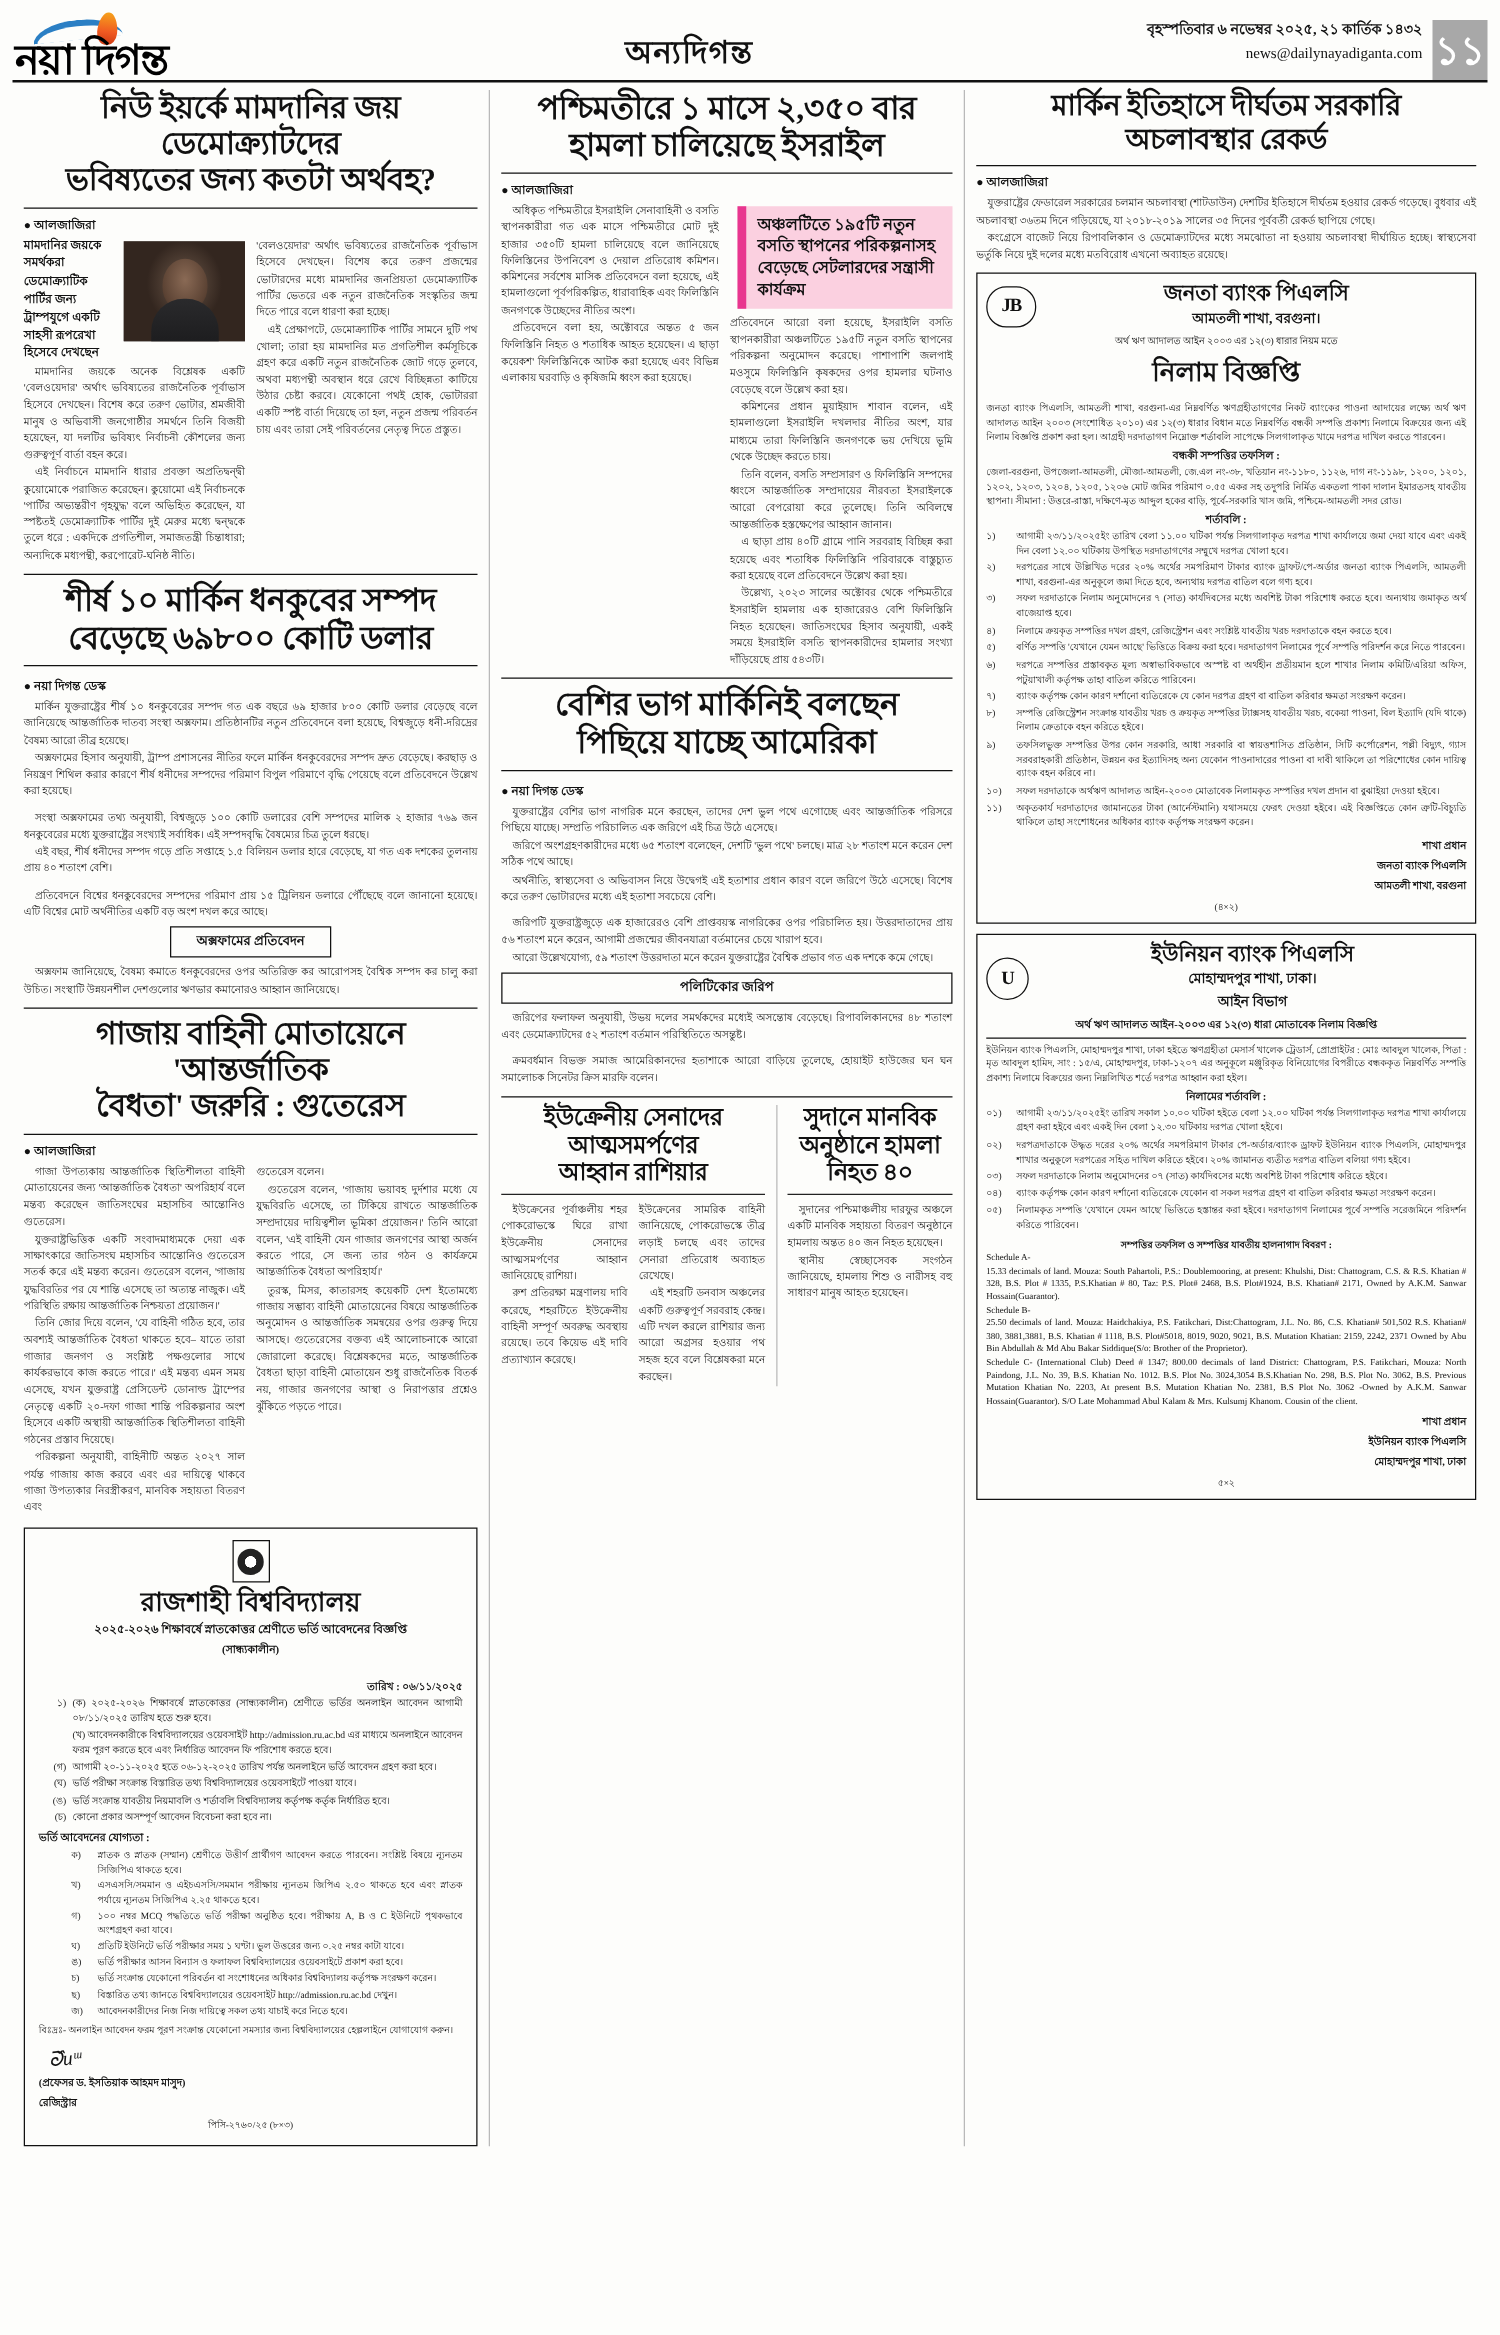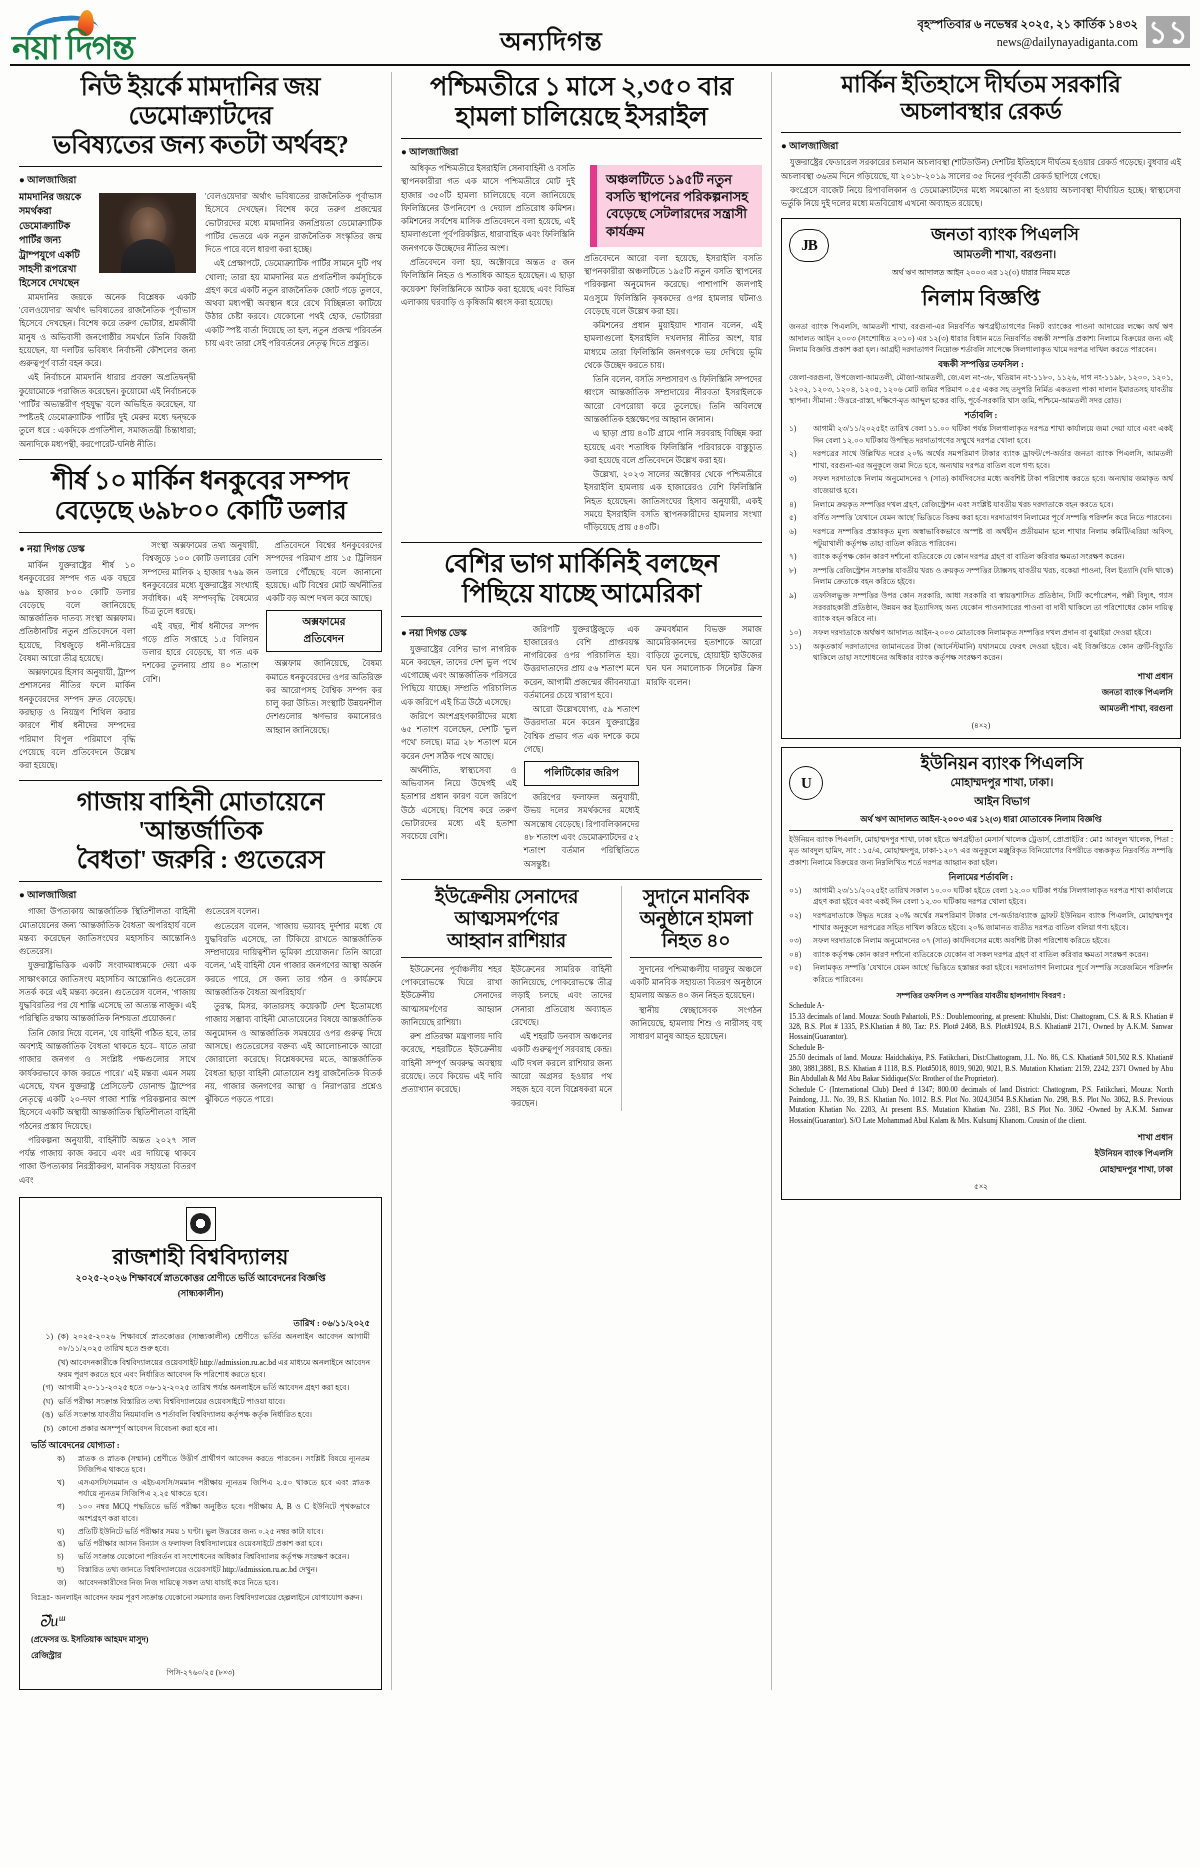--- a/index.html
+++ b/index.html
@@ -12,21 +12,21 @@
     position: relative;
   }
   .page { width: 1200px; height: 1868px; padding: 8px 10px 6px 10px; position: relative; }
 
   
   .masthead { display: flex; align-items: flex-start; justify-content: space-between; height: 52px; }
   .logo-wrap { position: relative; width: 215px; height: 50px; }
   .logo-text {
     font-family: "Liberation Serif", serif;
     font-weight: bold; font-size: 33px; letter-spacing: -1px;
-    position: absolute; left: 2px; top: 14px; color: #15803d;
+    position: absolute; left: 2px; top: 14px; color: #000000;
   }
   .logo-swoosh {
     position: absolute; left: 16px; top: 8px; width: 72px; height: 16px;
     border-radius: 50% 50% 0 0 / 100% 100% 0 0;
     border-top: 5px solid #2b7fc4; border-left: 3px solid #2b7fc4;
     transform: rotate(-6deg);
   }
   .logo-flame {
     position: absolute; left: 68px; top: 2px; width: 16px; height: 26px;
     background: linear-gradient(180deg,#f6a21c 0%, #f05a22 60%, #cf3a12 100%);
@@ -35,21 +35,21 @@
   }
   .center-title {
     font-weight: bold; font-size: 25px; letter-spacing: 1px; padding-top: 14px;
     flex: 0 0 auto; margin-left: -40px;
   }
   .mast-right { display: flex; align-items: flex-start; gap: 8px; padding-top: 8px; }
   .mast-meta { text-align: right; font-size: 11.5px; line-height: 1.5; }
   .mast-meta .dateline { font-weight: bold; }
   .mast-meta .email { font-family: "Liberation Serif", serif; font-size: 12px; }
   .pagenum {
-    width: 44px; height: 32px; background: #a8a8a8; color: #fff;
+    width: 44px; height: 48px; background: #a8a8a8; color: #fff;
     font-size: 31px; font-weight: bold; display: flex; align-items: center;
     justify-content: center; line-height: 1;
   }
   .rule-top { border-top: 2px solid #111; margin: 4px 0 0 0; }
 
   
   .cols { display: flex; gap: 0; margin-top: 6px; }
   .col { padding: 0 9px; }
   .colsep { border-left: 1px solid #b9b9b9; }
   .c1 { width: 381px; }
@@ -65,21 +65,21 @@
   .hl-lg { font-size: 25px; }
   .hl-md { font-size: 23px; }
   .hl-sm { font-size: 19px; }
   .hrule { border-top: 1.6px solid #111; margin: 7px 0 6px; }
   .hrule-thin { border-top: 1px solid #222; margin: 5px 0 5px; }
 
   
   .byline { font-size: 9.6px; font-weight: bold; margin: 3px 0 2px; }
   .sub2 { display: flex; gap: 9px; }
   .sub2 > div { flex: 1; }
-  .sub3 { display: flex; gap: 7px; }
+  .sub3 { display: flex; gap: 7px; flex-direction: column; }
   .sub3 > div { flex: 1; }
   p.tx {
     font-size: 8.3px; line-height: 1.6; text-align: justify;
     text-justify: inter-word; hyphens: auto; text-indent: 9px;
     margin-bottom: 1px; color: #1a1a1a;
   }
   p.tx.ni { text-indent: 0; }
   .blur { filter: blur(0.28px); }
 
   

